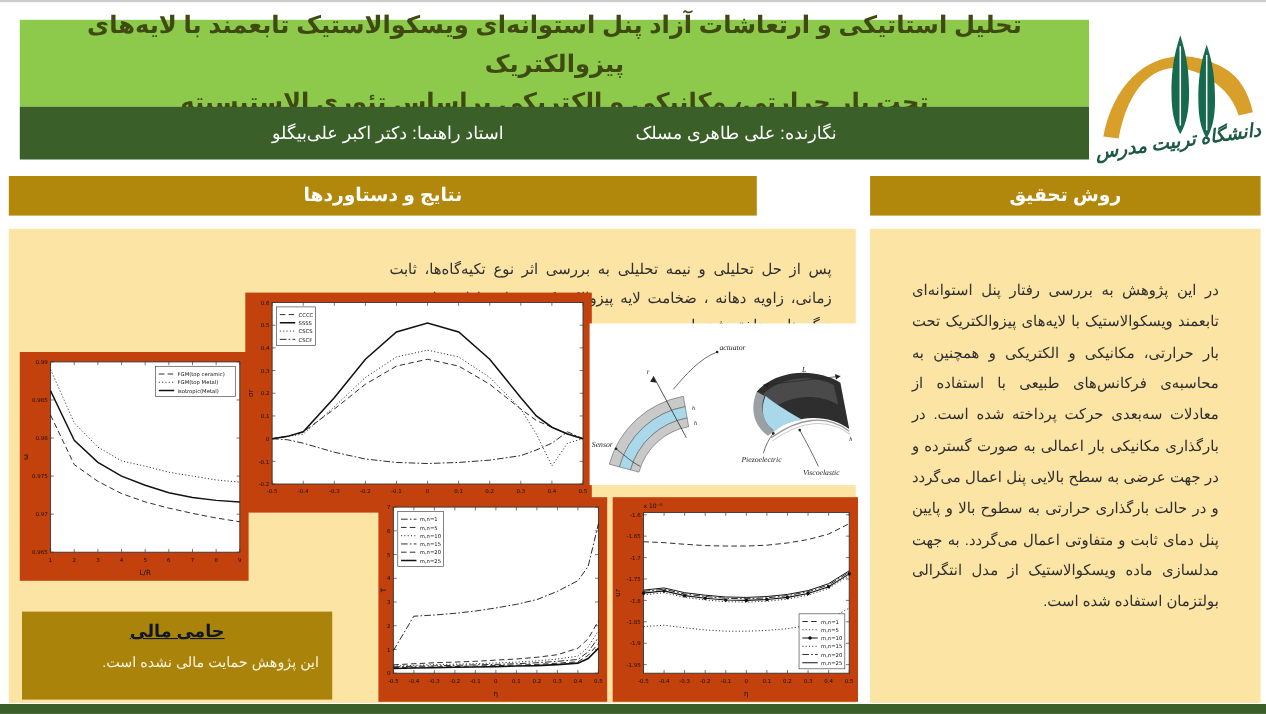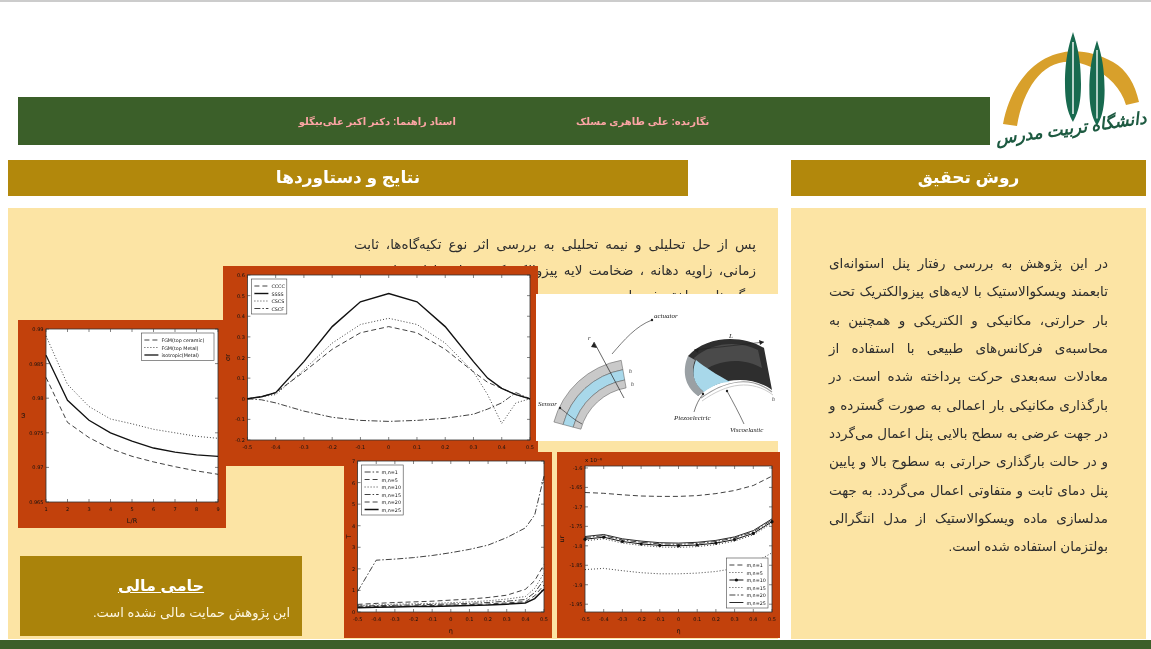--- a/index.html
+++ b/index.html
@@ -4,21 +4,21 @@
 <style>
   html,body{margin:0;padding:0;background:#fff;}
   .poster{position:relative;width:1151px;height:649px;background:#ffffff;overflow:hidden;
           font-family:"Liberation Sans","DejaVu Sans",sans-serif;}
   .topline{position:absolute;left:0;top:0;width:1151px;height:2px;background:#cccccc;}
   .title-box{position:absolute;left:18px;top:18px;width:972px;height:79px;background:#8dc94b;
              display:flex;flex-direction:column;justify-content:center;text-align:center;}
   .title-line{color:#3f4a12;font-weight:bold;font-size:22px;line-height:1.6;direction:rtl;}
   .author-bar{position:absolute;left:18px;top:97px;width:972px;height:48px;background:#3b5f29;
               display:flex;direction:rtl;justify-content:center;align-items:center;gap:120px;}
-  .author-bar span{color:#fca5a5;font-weight:bold;font-size:10px;}
+  .author-bar span{color:#ffffff;font-weight:normal;font-size:16px;}
   .logo{position:absolute;left:993px;top:4px;width:158px;height:152px;background:#fff;}
   .logo-text{position:absolute;left:0px;top:114px;width:156px;text-align:center;direction:rtl;
              color:#1d5a41;font-size:17px;font-weight:bold;font-style:italic;
              font-family:"Liberation Serif","DejaVu Serif",serif;transform:rotate(-8deg);}
   .section-header{position:absolute;top:160px;height:36px;background:#b2880c;color:#ffffff;
                   font-weight:bold;font-size:17px;text-align:center;line-height:36px;direction:rtl;}
   .results-header{left:8px;width:680px;}
   .method-header{left:791px;width:355px;}
   .panel{position:absolute;top:208px;height:431px;background:#fce4a4;}
   .results-panel{left:8px;width:770px;}
@@ -27,33 +27,37 @@
                text-align:justify;font-size:13.5px;line-height:2.1;color:#2e2e2e;}
   .intro{position:absolute;top:12px;right:10px;width:402px;margin:12px;direction:rtl;
          text-align:justify;font-size:13.5px;line-height:1.9;color:#2e2e2e;}
   .chart{position:absolute;background:#c2410c;}
   .chart1{left:10px;top:112px;width:208px;height:208px;}
   .chart2{left:215px;top:58px;width:315px;height:200px;}
   .chart3{left:336px;top:244px;width:208px;height:186px;}
   .chart4{left:549px;top:244px;width:223px;height:186px;}
   .diagram{position:absolute;left:528px;top:86px;width:244px;height:147px;background:#ffffff;}
   .sponsor{position:absolute;left:12px;top:348px;width:282px;height:80px;background:#aa830b;}
-  .sponsor-title{margin-top:20px;text-align:center;color:#ffffff;font-weight:bold;font-size:16px;
+  .sponsor-title{margin-top:8px;text-align:center;color:#0f172a;font-weight:bold;font-size:16px;
                  text-decoration:underline;direction:rtl;}
   .sponsor-text{margin-top:10px;padding:0 12px;text-align:right;color:#fdf6e0;font-size:13px;direction:rtl;margin-left:35px;}
   .footer-bar{position:absolute;left:0;top:640px;width:1151px;height:9px;background:#3b5f29;}
   svg text{font-family:"DejaVu Sans",sans-serif;}
   .diag-label{font-family:"Liberation Serif","DejaVu Serif",serif;font-style:italic;}
 </style>
 </head>
 <body>
 
 <div class="poster">
   <div class="topline"></div>
 
+  <header class="title-box">
+    <div class="title-line">تحلیل استاتیکی و ارتعاشات آزاد پنل استوانه‌ای ویسکوالاستیک تابعمند با لایه‌های پیزوالکتریک</div>
+    <div class="title-line">تحت بار حرارتی، مکانیکی و الکتریکی براساس تئوری الاستیسیته</div>
+  </header>
 
   <div class="author-bar">
     <span>نگارنده: علی طاهری مسلک</span>
     <span>استاد راهنما: دکتر اکبر علی‌بیگلو</span>
   </div>
 
   <div class="logo">
     <svg width="158" height="152" viewBox="0 0 158 152">
       <path d="M10 120 C 22 58, 70 30, 120 58 C 134 66, 142 80, 146 98 L 133 101 C 128 84, 116 72, 98 63 C 58 45, 32 76, 24 122 Z" fill="#d8a02b"></path>
       <g transform="translate(80,118)">

